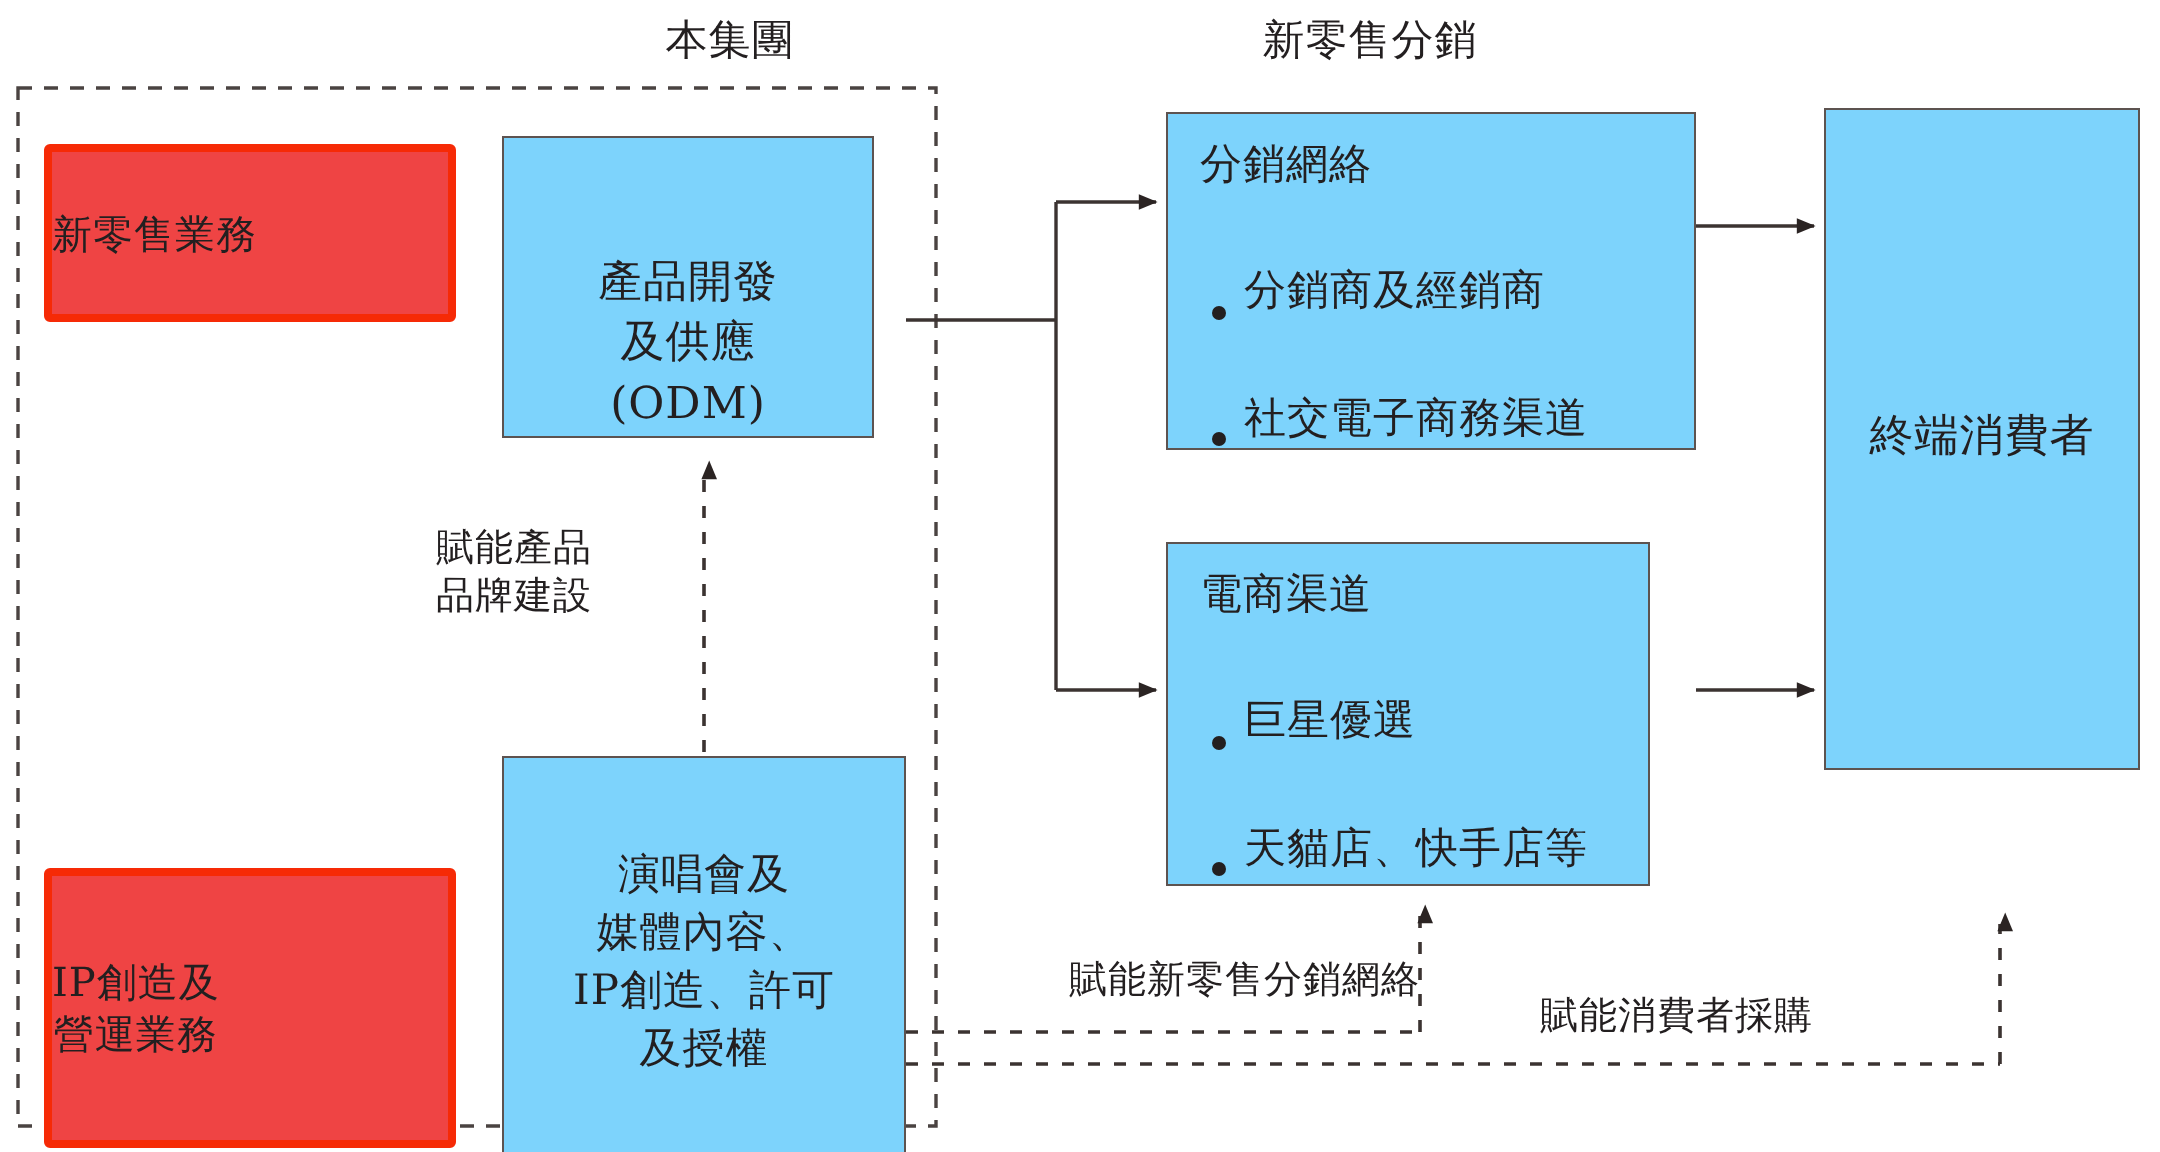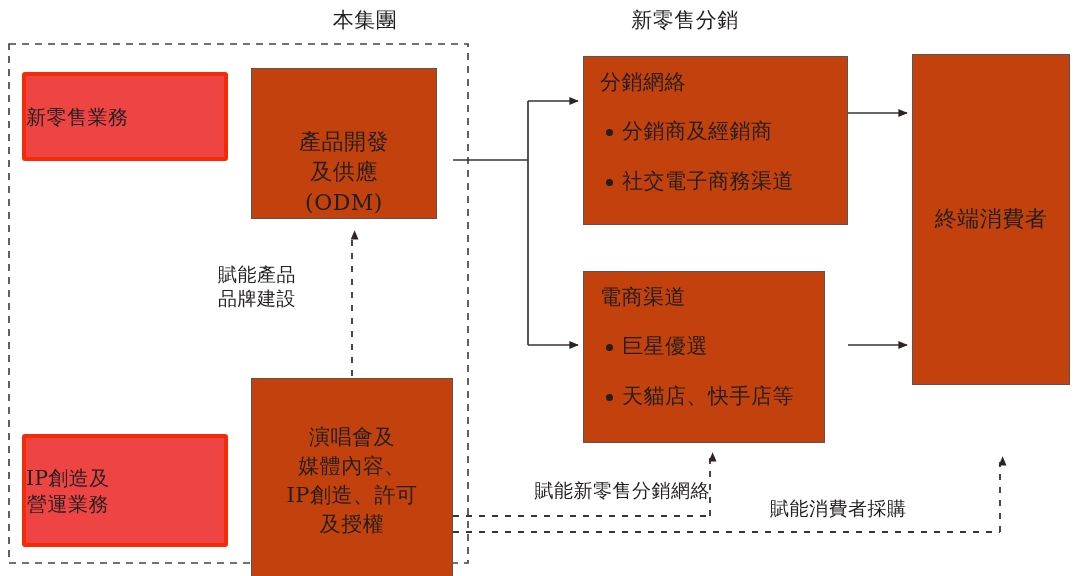--- a/index.html
+++ b/index.html
@@ -23,36 +23,36 @@
   .hl-box{
     border:4px solid #f62a06;background:#ef4444;
     border-radius:3px;
     display:flex;align-items:center;justify-content:flex-start;
     text-align:center;font-size:20px;line-height:1.3;
     letter-spacing:.5px;
   }
 
   
   .plain-box{
-    border:1.6px solid #5d5350;background:#c2410c;
+    border:1.6px solid #5d5350;background:#7dd3fc;
   }
   .box-center{
     display:flex;align-items:center;justify-content:center;
     text-align:center;font-size:22px;line-height:1.38;
     letter-spacing:.5px;
   }
   .box-topleft{
     display:flex;flex-direction:column;
     padding:10px 0 0 14px;font-size:21px;line-height:1.3;
   }
   .box-head{margin:2px 0 0 2px;letter-spacing:.5px;}
   .bullets{margin:0;padding:0;list-style:none;}
   .bullets li{
-    display:flex;align-items:flex-start;
-    margin-top:22px;letter-spacing:.5px;font-size:21px;
+    display:flex;align-items:flex-end;
+    margin-top:36px;letter-spacing:.5px;font-size:21px;
   }
   .bullets li .dot{
     flex:0 0 auto;width:7px;height:7px;border-radius:50%;
     background:#231f20;margin:11px 9px 0 8px;
   }
 
   
   .edge-label{
     font-size:19px;line-height:1.28;letter-spacing:.5px;
     text-align:center;white-space:pre-line;
@@ -101,21 +101,21 @@
   </svg>
 
   <div class="abs caption" style="left:285px;top:10px;width:160px;">本集團</div>
 
   <div class="abs caption" style="left:580px;top:10px;width:210px;">新零售分銷</div>
 
   <div class="abs hl-box" style="left:22px;top:72px;width:206px;height:89px;">
     <span>新零售業務</span>
   </div>
 
-  <div class="abs hl-box" style="left:22px;top:434px;width:206px;height:113px;">
+  <div class="abs hl-box" style="left:22px;top:434px;width:206px;height:140px;">
     <span>
       <span>IP創造及</span><br>
       <span>營運業務</span>
     </span>
   </div>
 
   <div class="abs plain-box box-center" style="left:251px;top:68px;width:186px;height:151px;align-items:flex-end;">
     <span>
       <span>產品開發</span><br>
       <span>及供應</span><br>

